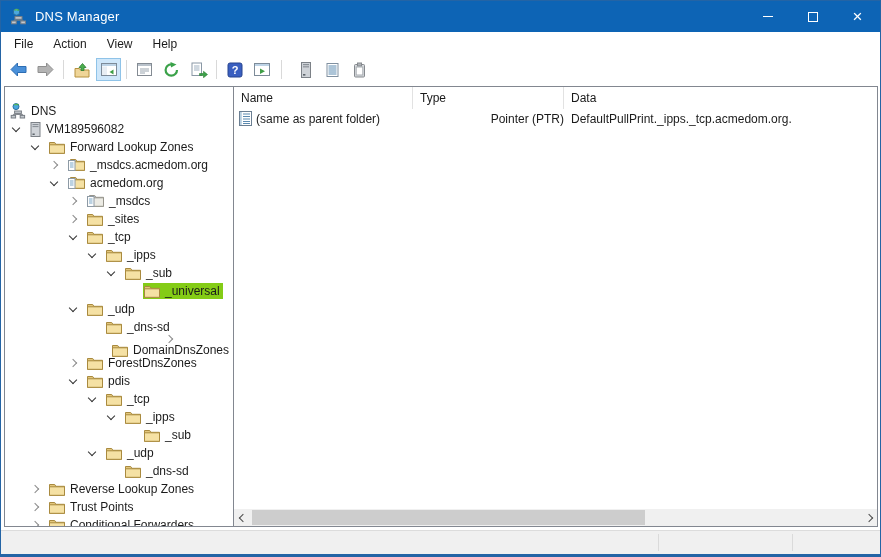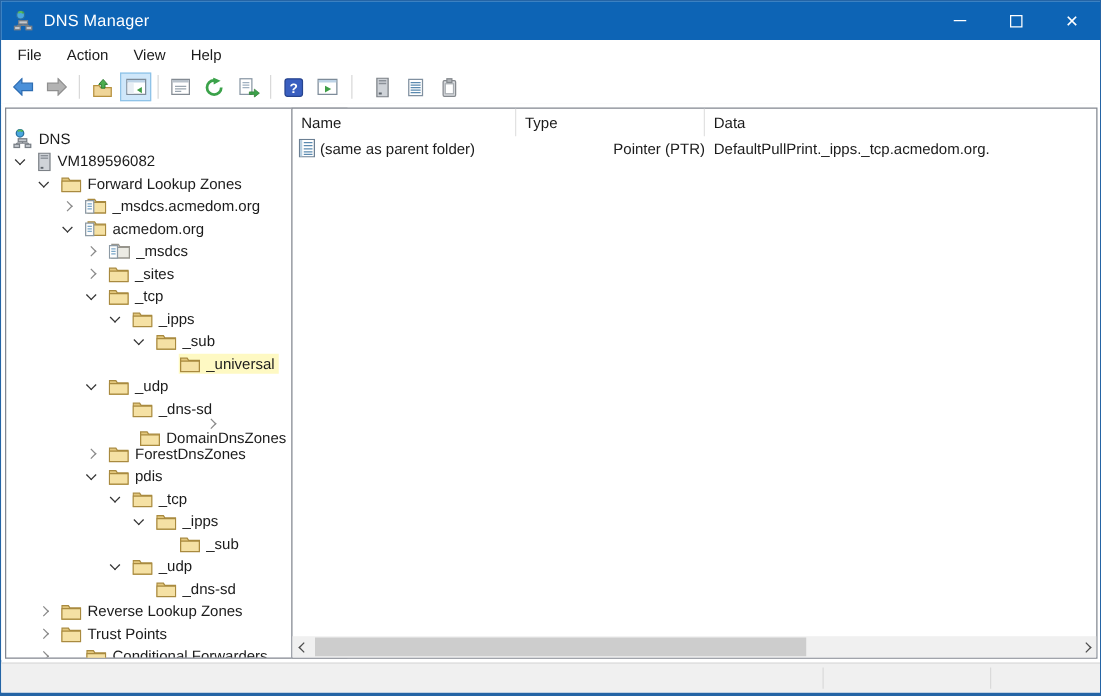--- a/index.html
+++ b/index.html
@@ -36,21 +36,21 @@
   .tree-panel{position:absolute;left:3px;top:3px;bottom:1px;width:274px;border:1px solid #828790;background:#fff;box-sizing:border-box;overflow:hidden;padding-top:15px;}
   .details-panel{position:absolute;left:232px;top:3px;right:2px;bottom:1px;border:1px solid #828790;background:#fff;box-sizing:border-box;}
 
   
   .trow{height:18px;display:flex;align-items:center;white-space:nowrap;}
   .chev-slot{width:20px;flex:none;display:flex;align-items:center;padding-left:4px;box-sizing:border-box;}
   .chev{width:5px;height:5px;border-right:1.4px solid;border-bottom:1.4px solid;display:inline-block;}
   .chev.col{transform:rotate(-45deg);color:#8a8a8a;}
   .chev.exp{transform:rotate(45deg);color:#333;margin-top:-2px;}
   .labelwrap{display:flex;align-items:center;gap:5px;padding:1px 3px 1px 1px;}
-  .labelwrap.sel{background:#fef9c3;text-align:center;}
+  .labelwrap.sel{background:#84cc16;text-align:center;}
   .ticon{flex:none;display:flex;}
   .tlabel{color:#1b1b1b;}
 
   
   .list-header{display:flex;height:22px;align-items:center;color:#1a1a1a;}
   .hcell{box-sizing:border-box;padding-left:7px;height:100%;display:flex;align-items:center;border-right:1px solid #e2e2e2;}
   .hcell.name{width:179px;}
   .hcell.type{width:151px;}
   .hcell.data{flex:1;border-right:none;}
   .lrow{display:flex;height:19px;align-items:center;}
@@ -540,21 +540,21 @@
             <span class="labelwrap">
               <span class="ticon">
                 <svg width="16" height="13" viewBox="0 0 16 13">
                   <path d="M0.5 1.5 h5.2 l1.2 1.8 H15.5 v9 H0.5 z" fill="#e3c77d" stroke="#a98a3f"></path>
                   <path d="M0.5 3.8 H15.5 V12.3 H0.5 z" fill="#f5e1a4" stroke="#a98a3f"></path>
                 </svg>
               </span>
               <span class="tlabel">Trust Points</span>
             </span>
           </div>
-          <div class="trow" style="padding-left: 23px; gap: 20px;">
+          <div class="trow" style="padding-left: 23px;">
             <span class="chev-slot">
               <span class="chev col"></span>
             </span>
             <span class="labelwrap">
               <span class="ticon">
                 <svg width="16" height="13" viewBox="0 0 16 13">
                   <path d="M0.5 1.5 h5.2 l1.2 1.8 H15.5 v9 H0.5 z" fill="#e3c77d" stroke="#a98a3f"></path>
                   <path d="M0.5 3.8 H15.5 V12.3 H0.5 z" fill="#f5e1a4" stroke="#a98a3f"></path>
                 </svg>
               </span>

